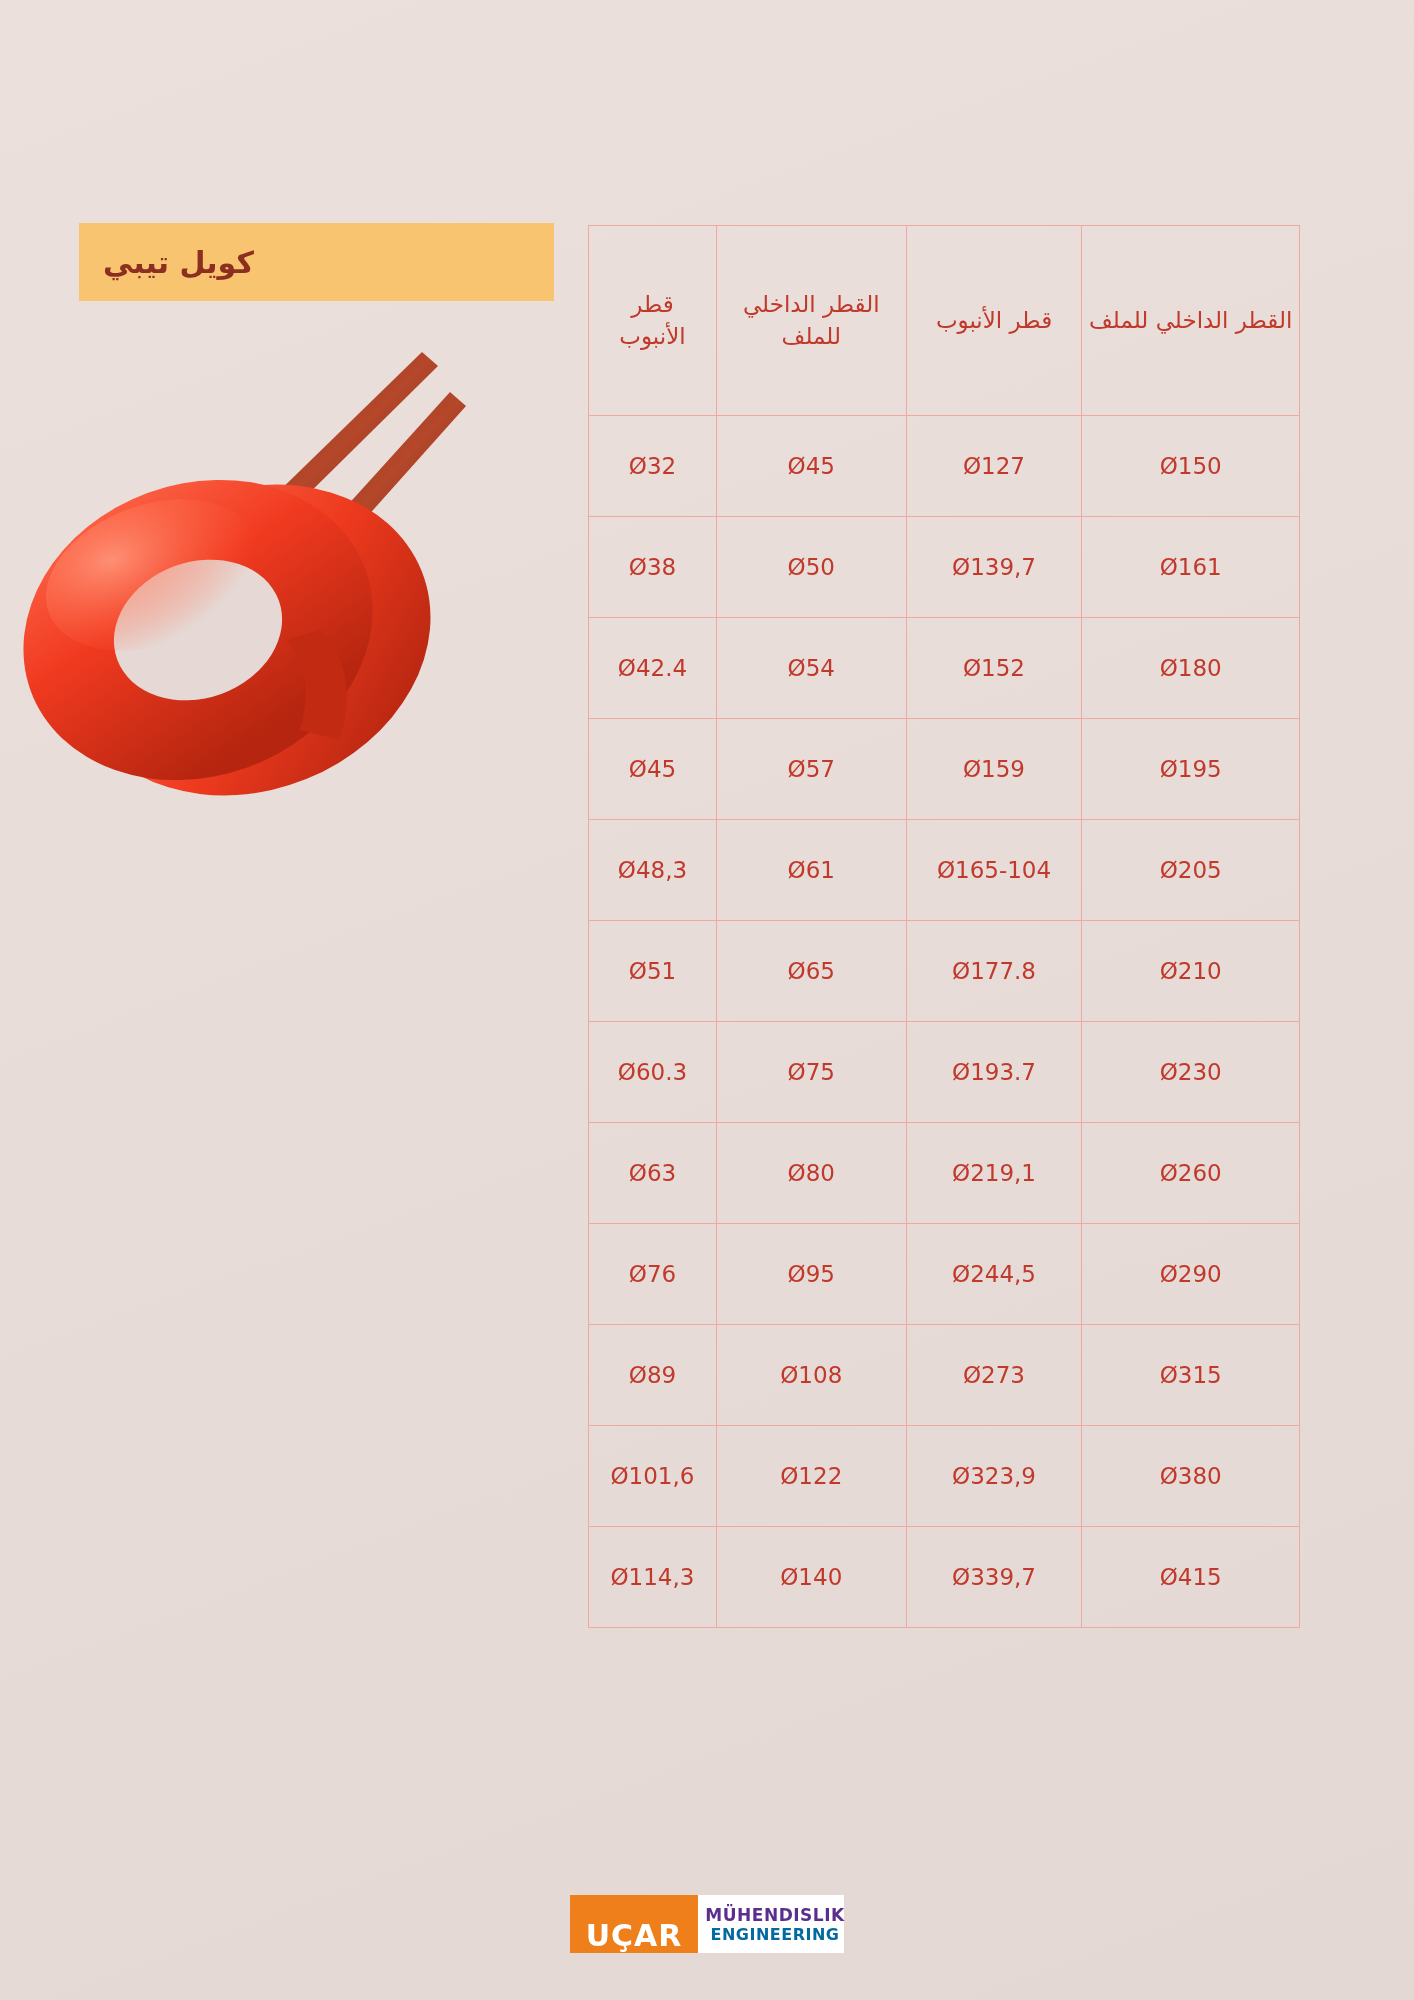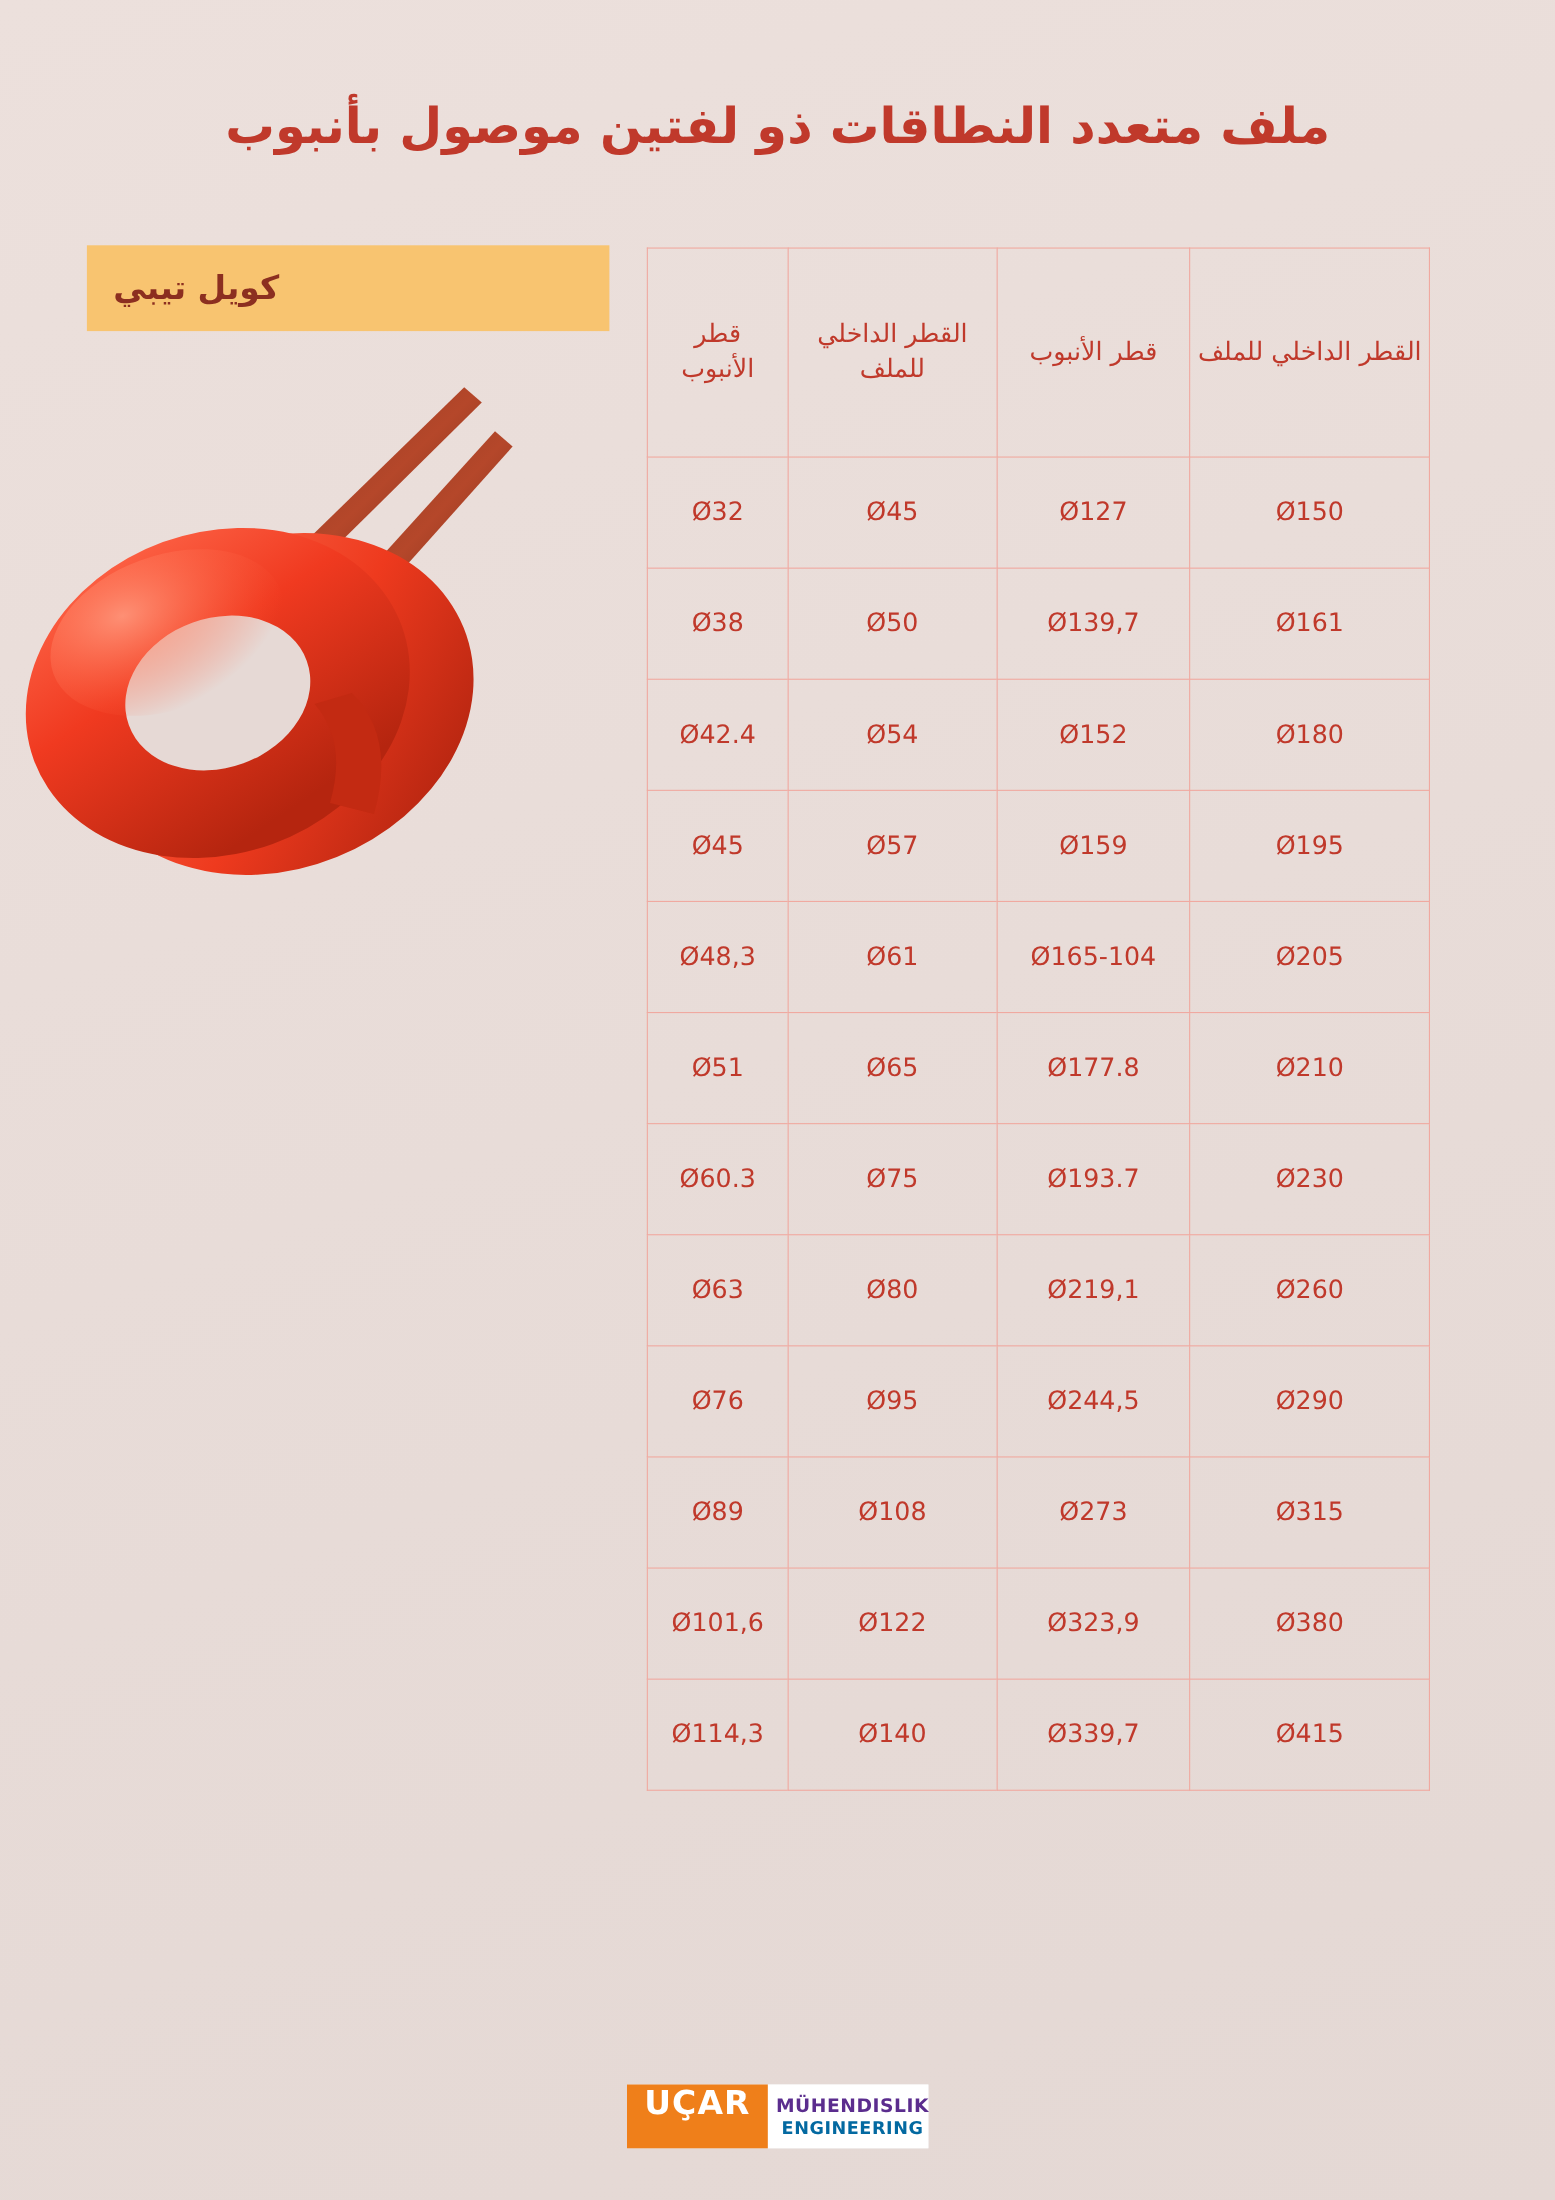--- a/index.html
+++ b/index.html
@@ -140,21 +140,21 @@
     height: 58px;
     display: flex;
     direction: ltr;
     background: #f0f0f0;
   }
   .logo-left {
     background: #ef7f1a;
     width: 128px;
     height: 58px;
     display: flex;
-    align-items: flex-start;
+    align-items: flex-end;
     justify-content: center;
     position: relative;
   }
   .logo-left .brand {
     color: #fff;
     font-size: 30px;
     font-weight: bold;
     letter-spacing: 1px;
     font-family: "DejaVu Sans", "Liberation Sans", sans-serif;
   }
@@ -180,21 +180,20 @@
     font-size: 16px;
     font-weight: bold;
     letter-spacing: 0.5px;
   }
 </style>
 </head>
 <body>
 
 <div class="page">
 
-  <div class="title">ملف متعدد النطاقات ذو لفتين موصول بأنبوب</div>
 
   <div class="badge">
     <span>كويل تيبي</span>
   </div>
 
   <div class="coil-wrap">
     <svg width="560" height="520" viewBox="0 0 560 520" xmlns="http://www.w3.org/2000/svg">
       <defs>
         <linearGradient id="cu" x1="0" y1="0" x2="1" y2="1">
           <stop offset="0%" stop-color="#8c3a22"></stop>

